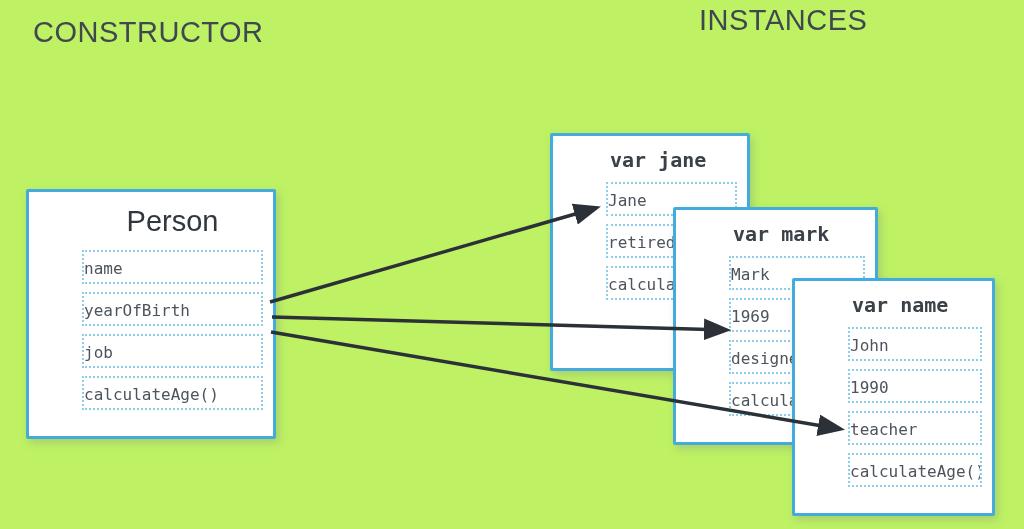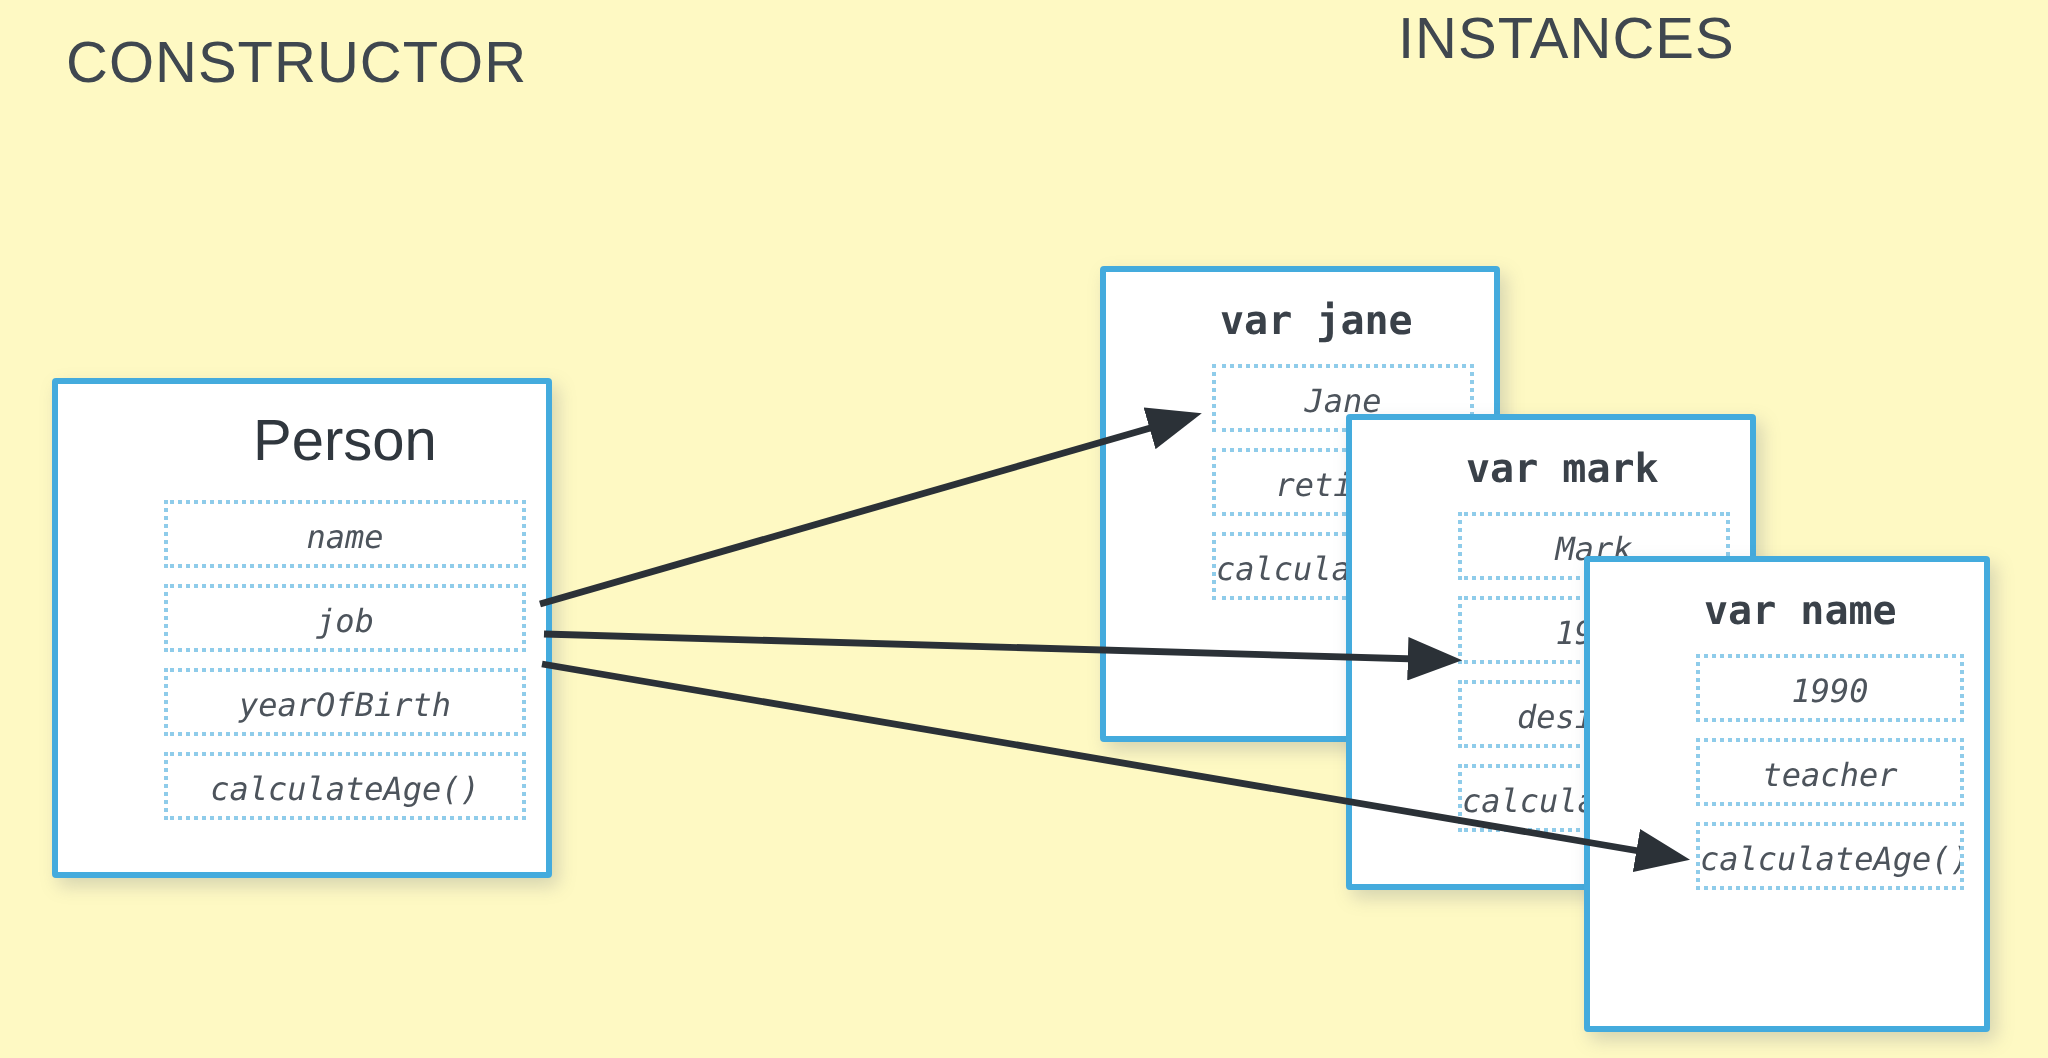--- a/index.html
+++ b/index.html
@@ -5,21 +5,21 @@
   html, body { margin: 0; padding: 0; }
   body {
     width: 1024px; height: 529px;
     background: #f5f5f6;
     font-family: "Liberation Sans", sans-serif;
     overflow: hidden;
   }
   .stage {
     position: relative;
     width: 1024px; height: 529px;
-    background: #fef9c3;
+    background: #bef264;
   }
   .section-header {
     position: absolute;
     font-size: 29px;
     font-weight: 500;
     color: #3f474f;
     letter-spacing: 0.5px;
   }
   .header-left  { left: 33px;  top: 16px; }
   .header-right { left: 699px; top: 4px; }
@@ -46,28 +46,26 @@
     color: #30373e;
     margin-top: 13px;
     margin-bottom: 12px;
   }
   .field {
     border: 2px dotted #8fccea;
     background: #ffffff;
     margin: 0 10px 8px 10px;
     height: 34px;
     line-height: 34px;
-    text-align: center;
     font-family: "DejaVu Sans Mono", monospace;
     font-size: 16px;
     color: #4d545c;
     white-space: nowrap;
     overflow: hidden;
     box-sizing: border-box;
-    font-style: italic;
   }
   .instance-box { width: 203px; height: 238px; }
   .box-jane { left: 550px; top: 133px; z-index: 2; width: 200px; }
   .box-mark { left: 673px; top: 207px; z-index: 3; width: 205px; }
   .box-john { left: 792px; top: 278px; z-index: 4; }
   .instance-title {
     font-family: "DejaVu Sans Mono", monospace;
     font-weight: bold;
     font-size: 20px;
     color: #3a4149;
@@ -86,42 +84,43 @@
 
 <div class="stage">
 
   <div class="section-header header-left">CONSTRUCTOR</div>
 
   <div class="section-header header-right">INSTANCES</div>
 
   <div class="obj-box constructor-box">
     <div class="constructor-title">Person</div>
     <div class="field">name</div>
+    <div class="field">yearOfBirth</div>
     <div class="field">job</div>
-    <div class="field">yearOfBirth</div>
     <div class="field">calculateAge()</div>
   </div>
 
   <div class="obj-box instance-box box-jane">
     <div class="instance-title">var jane</div>
     <div class="field">Jane</div>
     <div class="field">retired</div>
     <div class="field">calculateAge()</div>
   </div>
 
   <div class="obj-box instance-box box-mark">
     <div class="instance-title">var mark</div>
     <div class="field">Mark</div>
     <div class="field">1969</div>
     <div class="field">designer</div>
     <div class="field">calculateAge()</div>
   </div>
 
   <div class="obj-box instance-box box-john">
     <div class="instance-title">var name</div>
+    <div class="field">John</div>
     <div class="field">1990</div>
     <div class="field">teacher</div>
     <div class="field">calculateAge()</div>
   </div>
 
   <svg class="arrows-layer" viewBox="0 0 1024 529" xmlns="http://www.w3.org/2000/svg">
     <defs>
       <marker id="arrowhead" markerWidth="8" markerHeight="6.4" refX="6.5" refY="3.2" orient="auto" markerUnits="strokeWidth">
         <polygon points="0 0, 8 3.2, 0 6.4" fill="#2b3137"></polygon>
       </marker>

